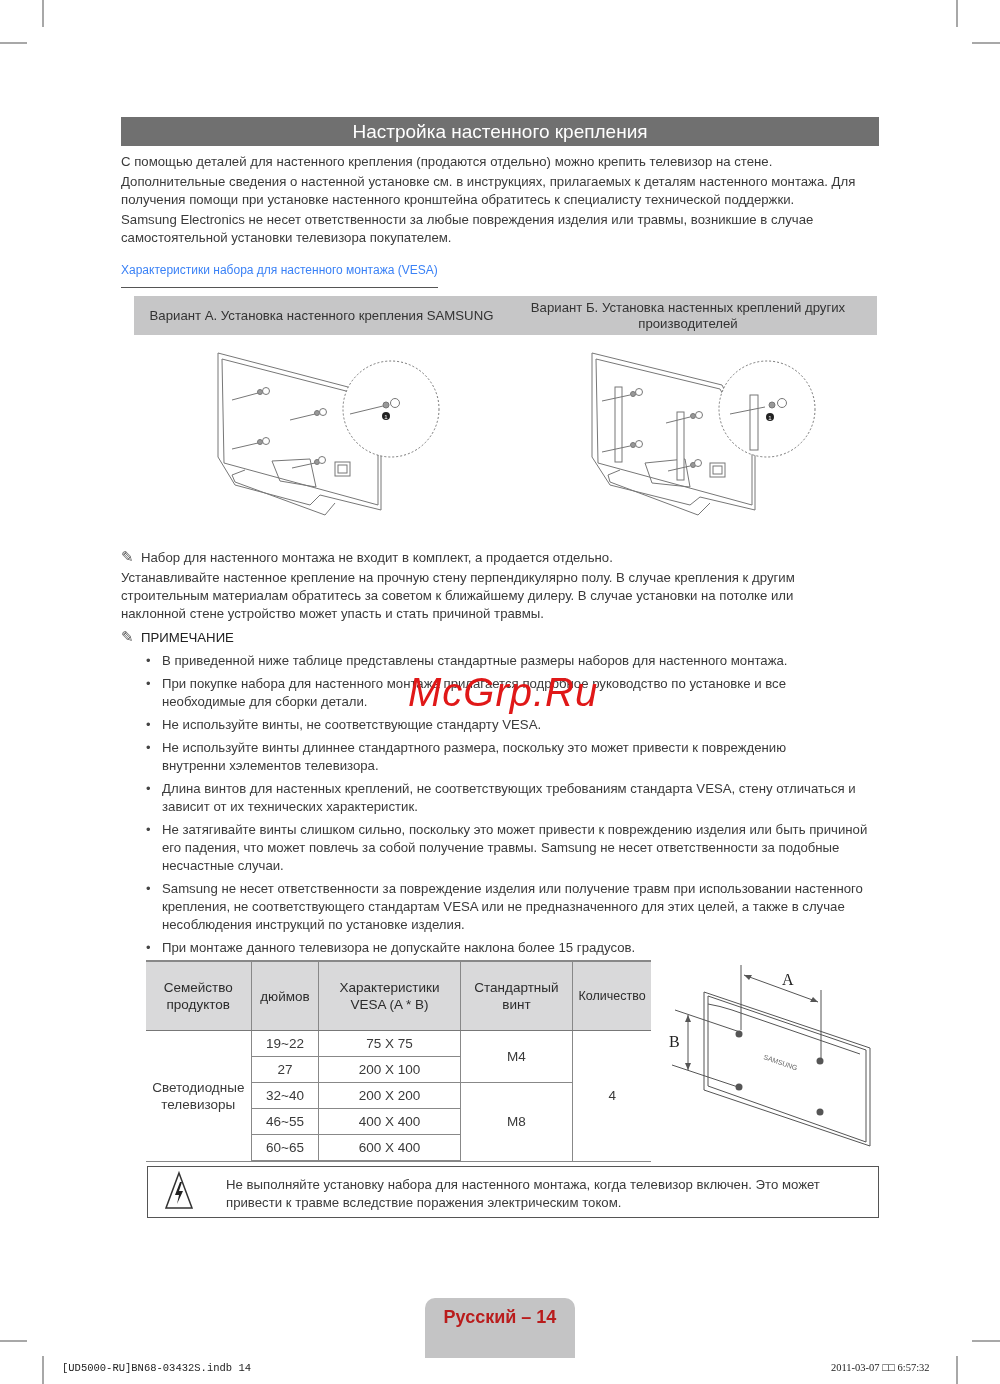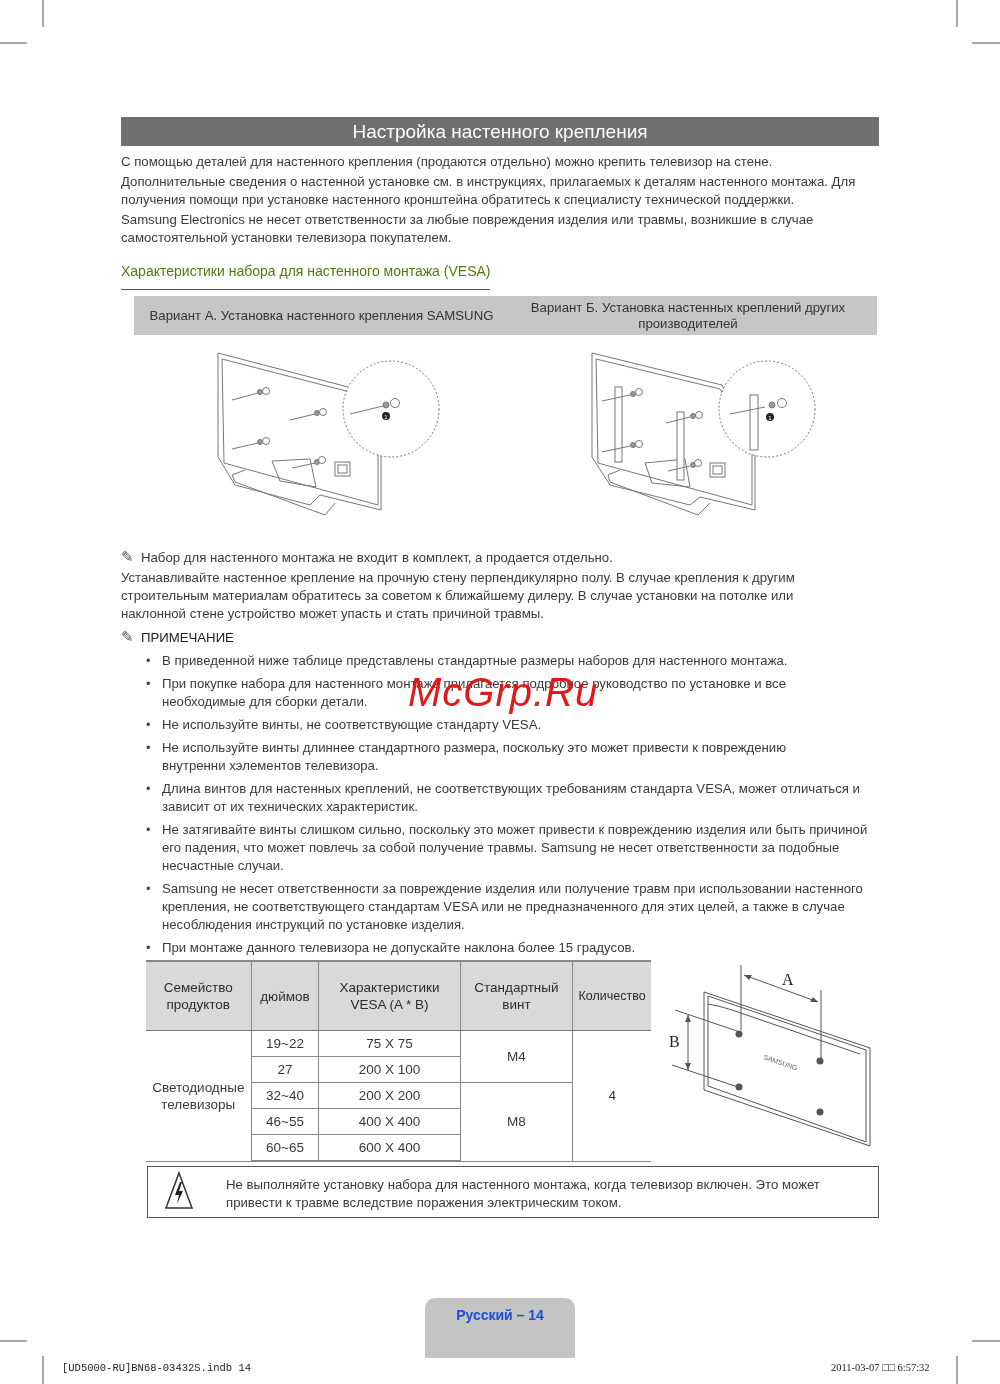--- a/index.html
+++ b/index.html
@@ -3,21 +3,21 @@
 <meta charset="utf-8">
 <style>
   html, body { margin:0; padding:0; background:#ffffff; }
   body { width:1000px; height:1384px; position:relative; overflow:hidden;
          font-family:"Liberation Sans", sans-serif; color:#3a3a3a; }
   .abs { position:absolute; }
   .crop { position:absolute; background:#a8a8a8; }
   .title-bar { left:121px; top:117px; width:758px; height:29px; background:#707070;
                color:#ffffff; font-size:19px; text-align:center; line-height:29px; }
   .p { left:121px; width:760px; font-size:13.2px; line-height:18px; color:#3a3a3a; }
-  .subhead { left:121px; top:263px; font-size:14px; color:#4d7c0f;
+  .subhead { left:121px; top:263px; font-size:12px; color:#3b82f6;
              border-bottom:1.5px solid #555; padding-bottom:10px; }
   .variant { top:296px; height:39px; background:#c6c6c7; color:#333; font-size:13.2px;
              text-align:center; display:flex; align-items:center; justify-content:center; line-height:16px; }
   .note-icon { display:inline-block; width:20px; font-size:15px; color:#555; }
   .bullets { left:146px; width:740px; font-size:13.2px; line-height:18px; }
   .bullet { position:relative; padding-left:16px; margin-bottom:5px; }
   .bullet::before { content:"•"; position:absolute; left:0; top:0; font-size:13px; color:#444; }
   table.spec { position:absolute; left:146px; top:960px; width:505px; border-collapse:collapse;
                font-size:13.5px; color:#3a3a3a; }
   table.spec th { background:#d9d9da; font-weight:normal; color:#2c2c2c; height:68px;
@@ -25,21 +25,21 @@
   table.spec th:first-child { border-left:none; }
   table.spec th:last-child { border-right:none; font-size:12.5px; }
   table.spec td { text-align:center; height:25px; border:1px solid #888; padding:0; }
   table.spec td.first { border-left:none; line-height:17px; }
   table.spec td.last { border-right:none; }
   table.spec tr:last-child td { border-bottom:2px solid #888; }
   .warning { left:147px; top:1166px; width:730px; height:50px; border:1.5px solid #555; }
   .warn-text { left:226px; top:1176px; width:640px; font-size:13.2px; line-height:18px; color:#3a3a3a; }
   .page-tab { left:425px; top:1298px; width:150px; height:60px; background:#c4c4c5;
               border-radius:10px 10px 0 0; text-align:center; }
-  .page-tab span { display:block; padding-top:9px; font-size:14px; font-weight:bold; color:#1d4ed8; }
+  .page-tab span { display:block; padding-top:9px; font-size:18px; font-weight:bold; color:#b91c1c; }
   .footer { font-family:"Liberation Serif", serif; font-size:10.5px; color:#222; top:1362px; }
   .watermark { left:408px; top:670px; font-size:40px; color:#e01818; font-style:italic;
                font-family:"Liberation Sans", sans-serif; letter-spacing:1px; }
 </style>
 </head>
 <body>
 
 <div class="crop" style="left:42px;top:0;width:2px;height:27px;"></div>
 <div class="crop" style="left:0;top:42px;width:27px;height:2px;"></div>
 <div class="crop" style="left:956px;top:0;width:2px;height:27px;"></div>
@@ -136,21 +136,21 @@
 
 <div class="abs p" style="top:628px;">
   <span class="note-icon">✎</span><span style="color:#222;">ПРИМЕЧАНИЕ</span>
 </div>
 
 <div class="abs bullets" style="top:652px;">
   <div class="bullet">В приведенной ниже таблице представлены стандартные размеры наборов для настенного монтажа.</div>
   <div class="bullet" style="width:660px;">При покупке набора для настенного монтажа прилагается подробное руководство по установке и все необходимые для сборки детали.</div>
   <div class="bullet">Не используйте винты, не соответствующие стандарту VESA.</div>
   <div class="bullet" style="width:680px;">Не используйте винты длиннее стандартного размера, поскольку это может привести к повреждению внутренни хэлементов телевизора.</div>
-  <div class="bullet" style="width:735px;">Длина винтов для настенных креплений, не соответствующих требованиям стандарта VESA, может отличаться и зависит от их технических характеристик.</div>
+  <div class="bullet" style="width:735px;">Длина винтов для настенных креплений, не соответствующих требованиям стандарта VESA, стену отличаться и зависит от их технических характеристик.</div>
   <div class="bullet" style="width:720px;">Не затягивайте винты слишком сильно, поскольку это может привести к повреждению изделия или быть причиной его падения, что может повлечь за собой получение травмы. Samsung не несет ответственности за подобные несчастные случаи.</div>
   <div class="bullet" style="width:715px;">Samsung не несет ответственности за повреждение изделия или получение травм при использовании настенного крепления, не соответствующего стандартам VESA или не предназначенного для этих целей, а также в случае несоблюдения инструкций по установке изделия.</div>
   <div class="bullet">При монтаже данного телевизора не допускайте наклона более 15 градусов.</div>
 </div>
 
 <table class="spec">
   <thead>
     <tr>
       <th style="width:98px;">Семейство продуктов</th>
       <th style="width:60px;">дюймов</th>

